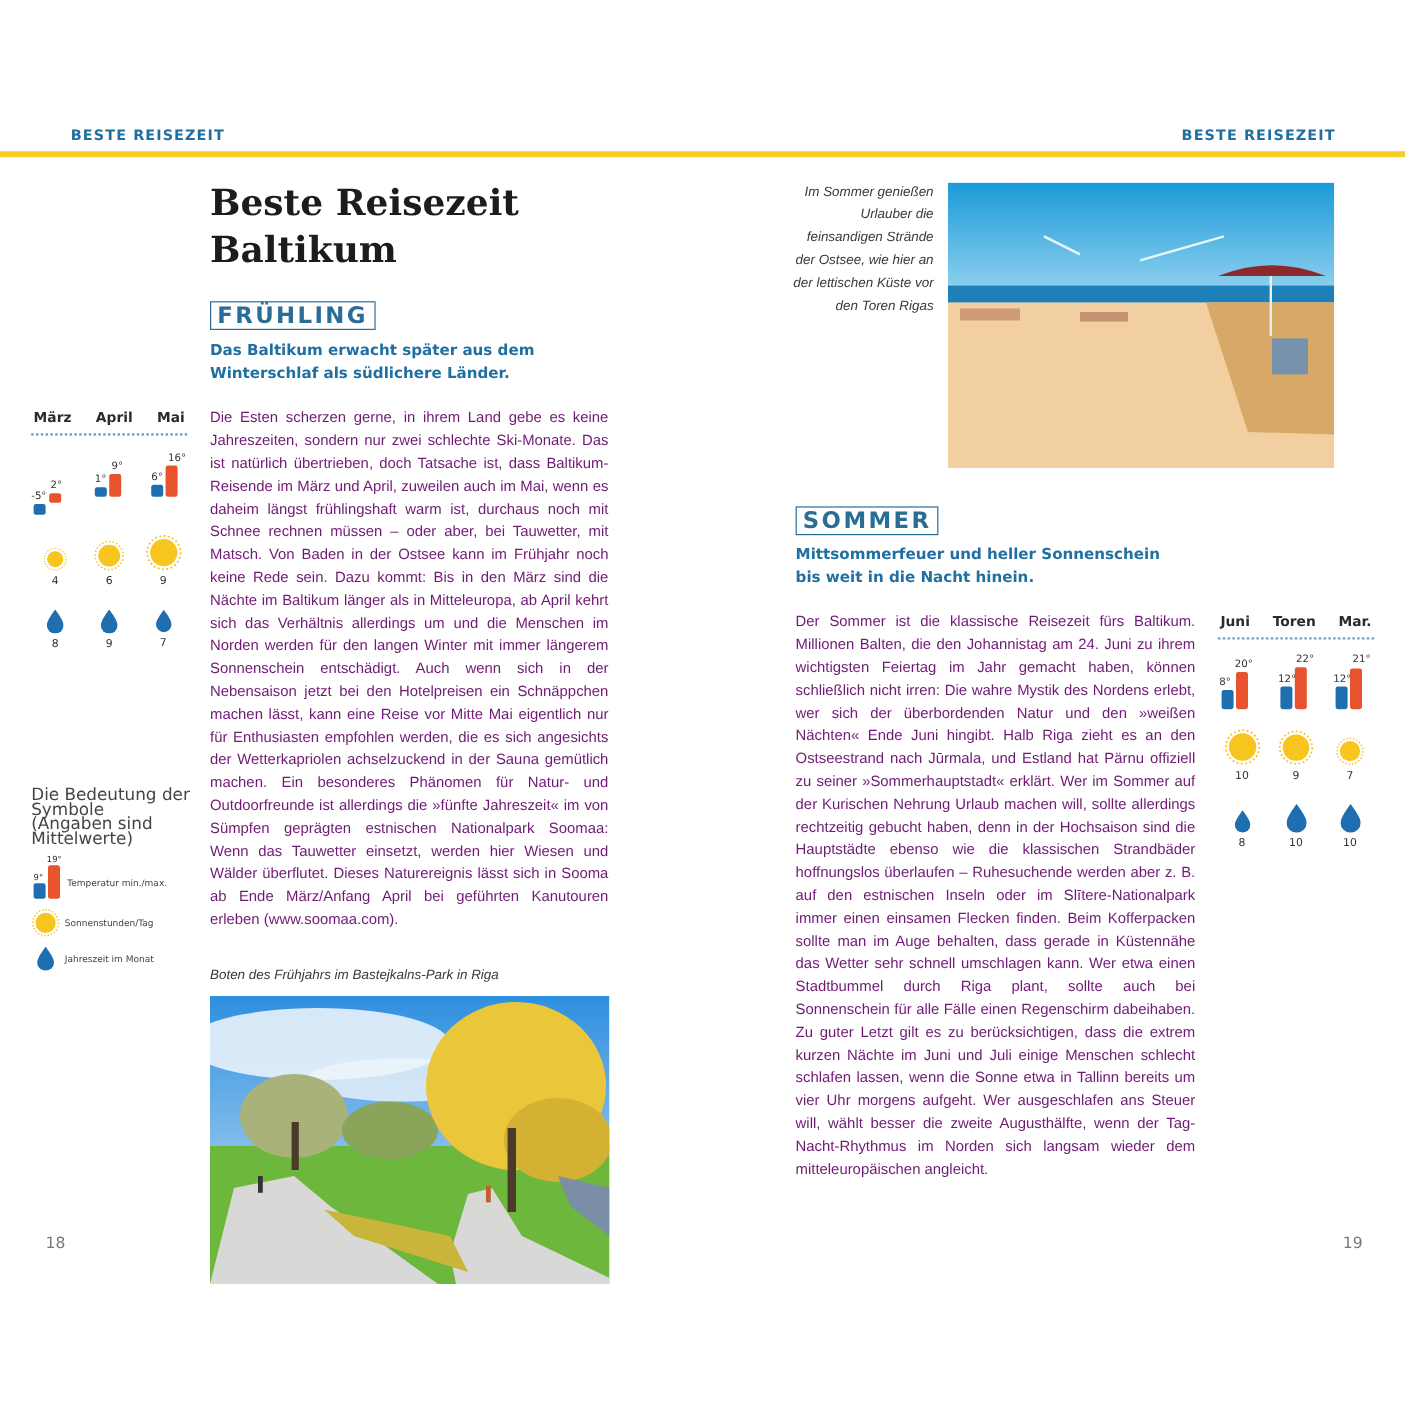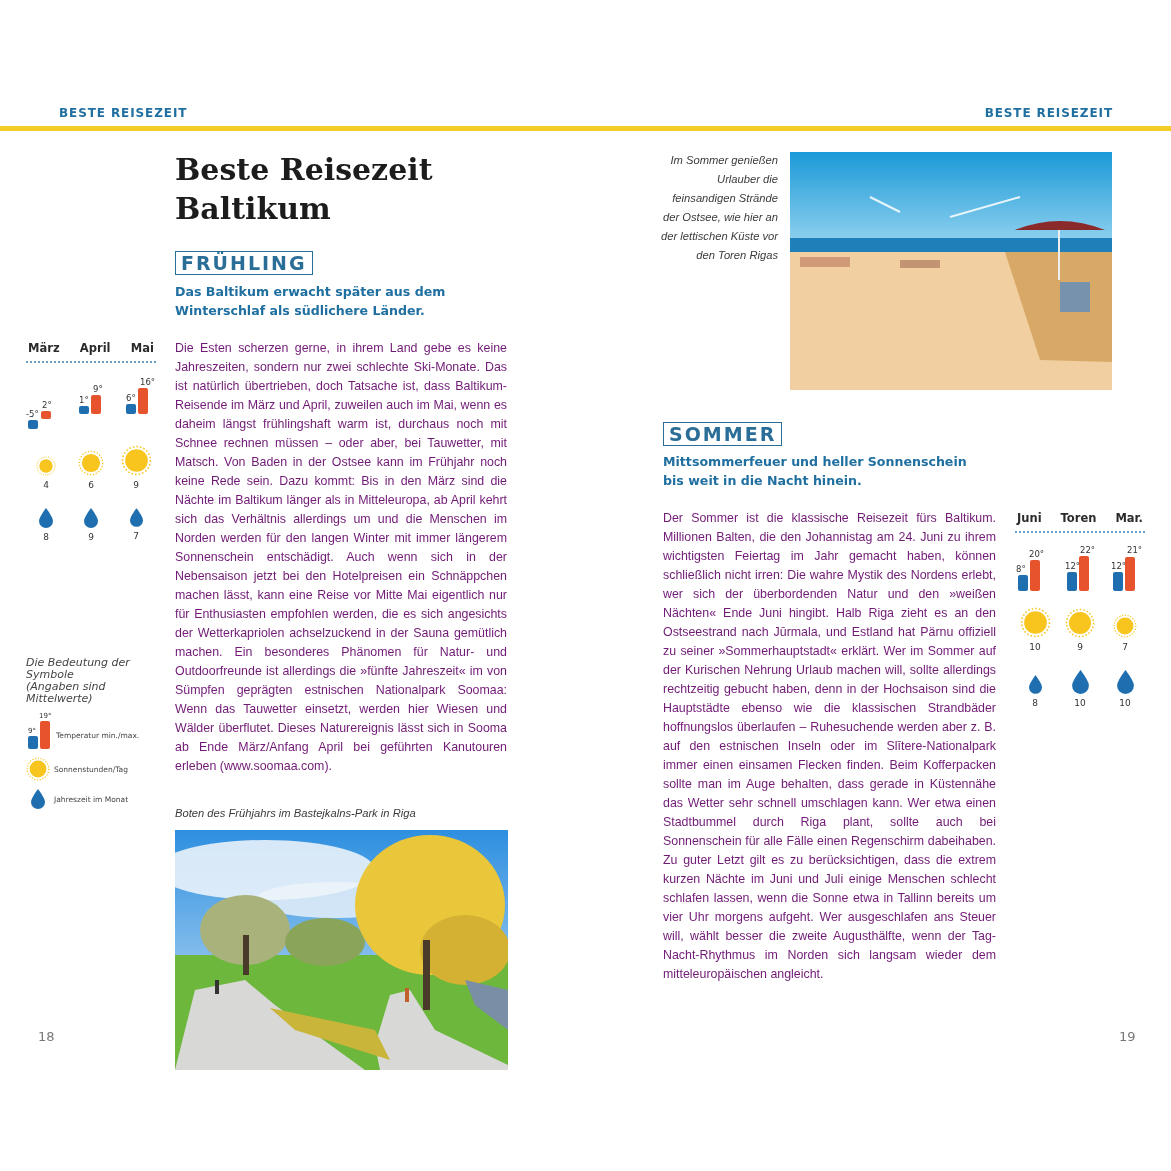--- a/index.html
+++ b/index.html
@@ -20,21 +20,21 @@
   .climate .dots { margin-top:6px; border-top:2px dotted #6b9ec4; height:0; }
   .climate .row { display:flex; justify-content:space-between; position:relative; }
   .cell { width:40px; position:relative; display:flex; flex-direction:column; align-items:center; }
   .temps { height:62px; width:40px; position:relative; }
   .bar { position:absolute; bottom:0; width:10px; border-radius:2px; }
   .bar.min { background:#1f6fb0; left:7px; }
   .bar.max { background:#e6532c; left:19px; }
   .tlabel { position:absolute; font-size:8.5px; color:#333; }
   .sun-val, .rain-val { font-size:9px; color:#333; margin-top:4px; }
   .legend { position:absolute; left:26px; top:657px; width:140px; }
-  .legend .title { font-size:11px; color:#444; line-height:12px;font-style:italic; }
+  .legend .title { font-size:14px; color:#444; line-height:12px; }
   .legend .item { display:flex; align-items:center; margin-top:8px; }
   .legend .item span.lbl { font-size:7.5px; color:#444; margin-left:4px; }
 </style>
 </head>
 <body>
 
 <div class="runhead" style="left:59px;">BESTE REISEZEIT</div>
 <div class="runhead" style="right:58px;">BESTE REISEZEIT</div>
 <div class="yellow-bar"></div>
 

